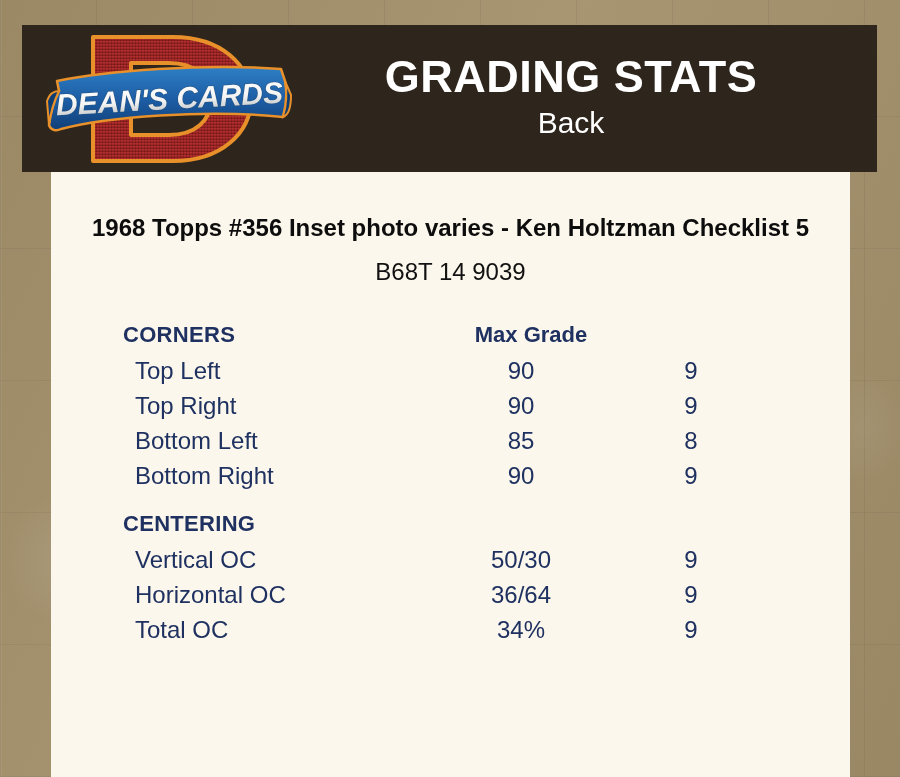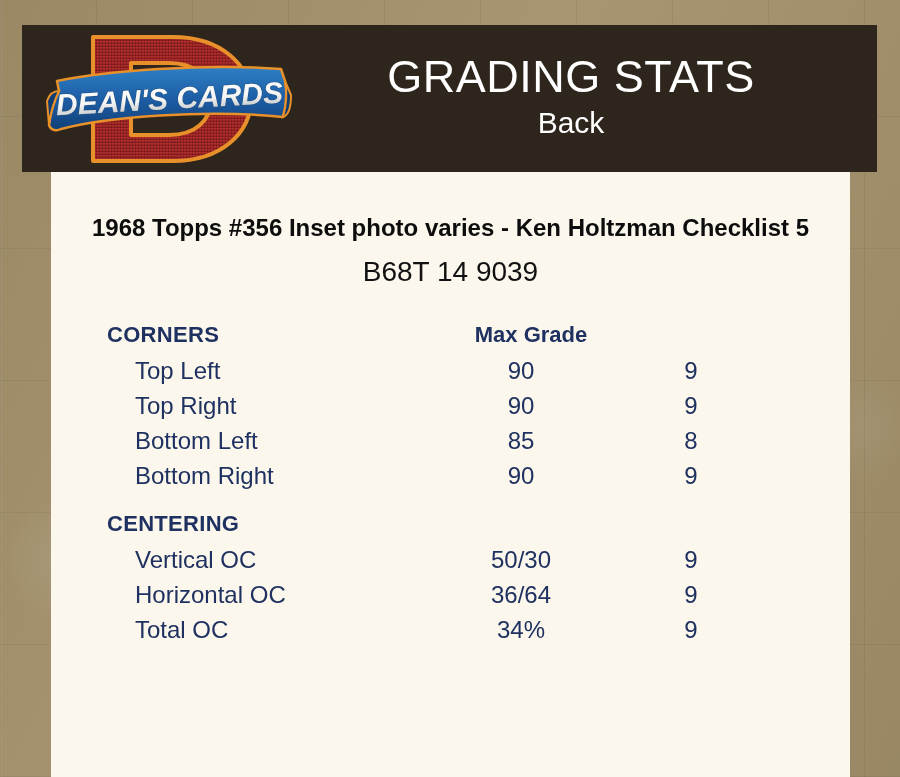--- a/index.html
+++ b/index.html
@@ -57,21 +57,21 @@
     flex:1 1 auto;
     text-align:center;
     color:#ffffff;
     padding-right:30px;
     margin-top:-4px;
   }
 
   .title-main {
     font-size:45px;
     line-height:52px;
-    font-weight:400;
+    font-weight:700;
     letter-spacing:0.5px;
     white-space:nowrap;
   }
 
   .title-sub {
     font-size:30px;
     line-height:40px;
     font-weight:400;
   }
 
@@ -88,21 +88,21 @@
     font-weight:bold;
     font-size:24px;
     line-height:32px;
     text-align:center;
     padding:0 40px;
     margin-top:40px;
   }
 
   .card-code {
     color:#111111;
-    font-size:28px;
+    font-size:24px;
     line-height:28px;
     text-align:center;
     margin-top:14px;
     font-weight:400;
   }
 
   
   .stats {
     margin-top:36px;
     color:#1e3160;
@@ -115,21 +115,21 @@
   }
 
   .col-label {
     width:390px;
     flex:0 0 390px;
     padding-left:104px;
     font-size:24px;
   }
 
   .col-label.section {
-    padding-left:56px;
+    padding-left:72px;
     font-weight:bold;
     font-size:22px;
     letter-spacing:0.3px;
   }
 
   .col-label.item { padding-left:84px; }
 
   .col-value {
     width:160px;
     flex:0 0 160px;

